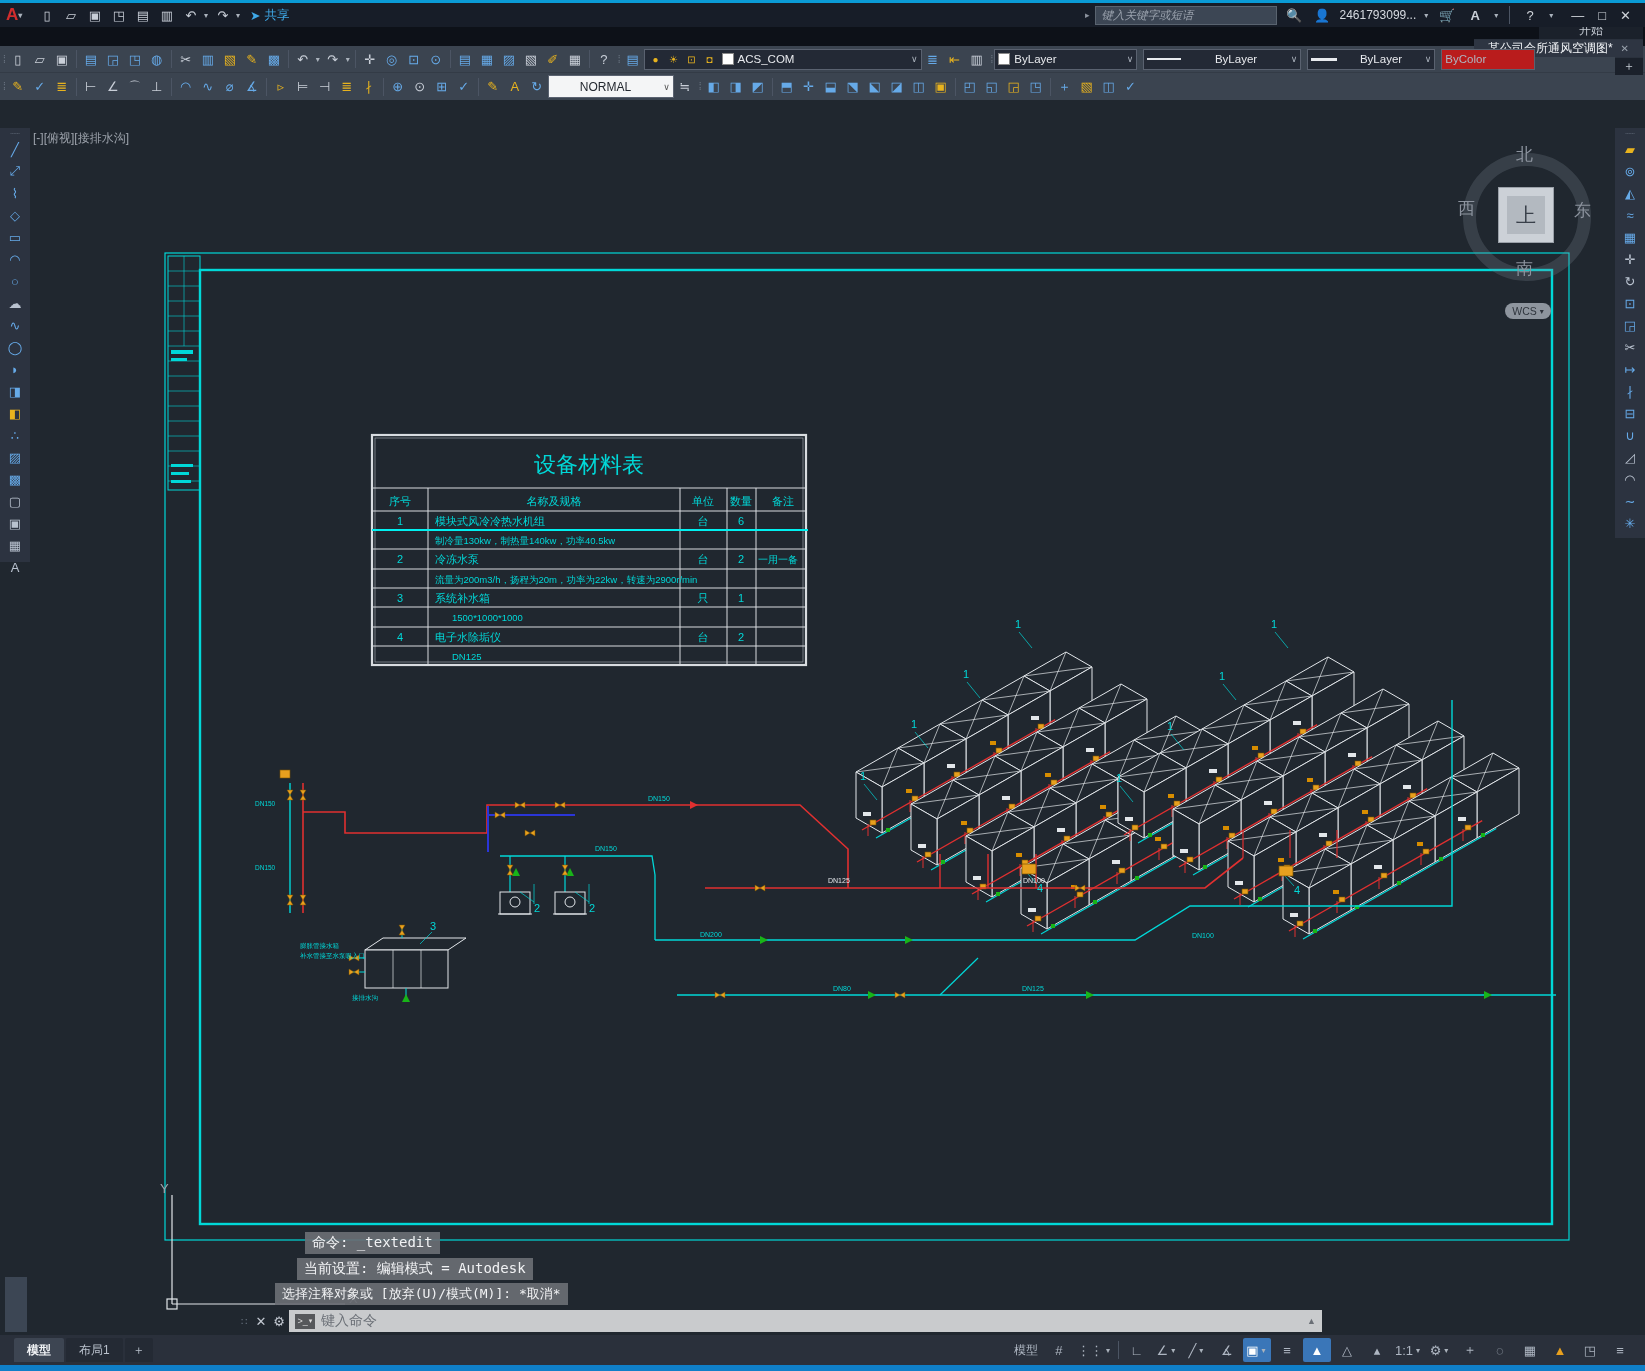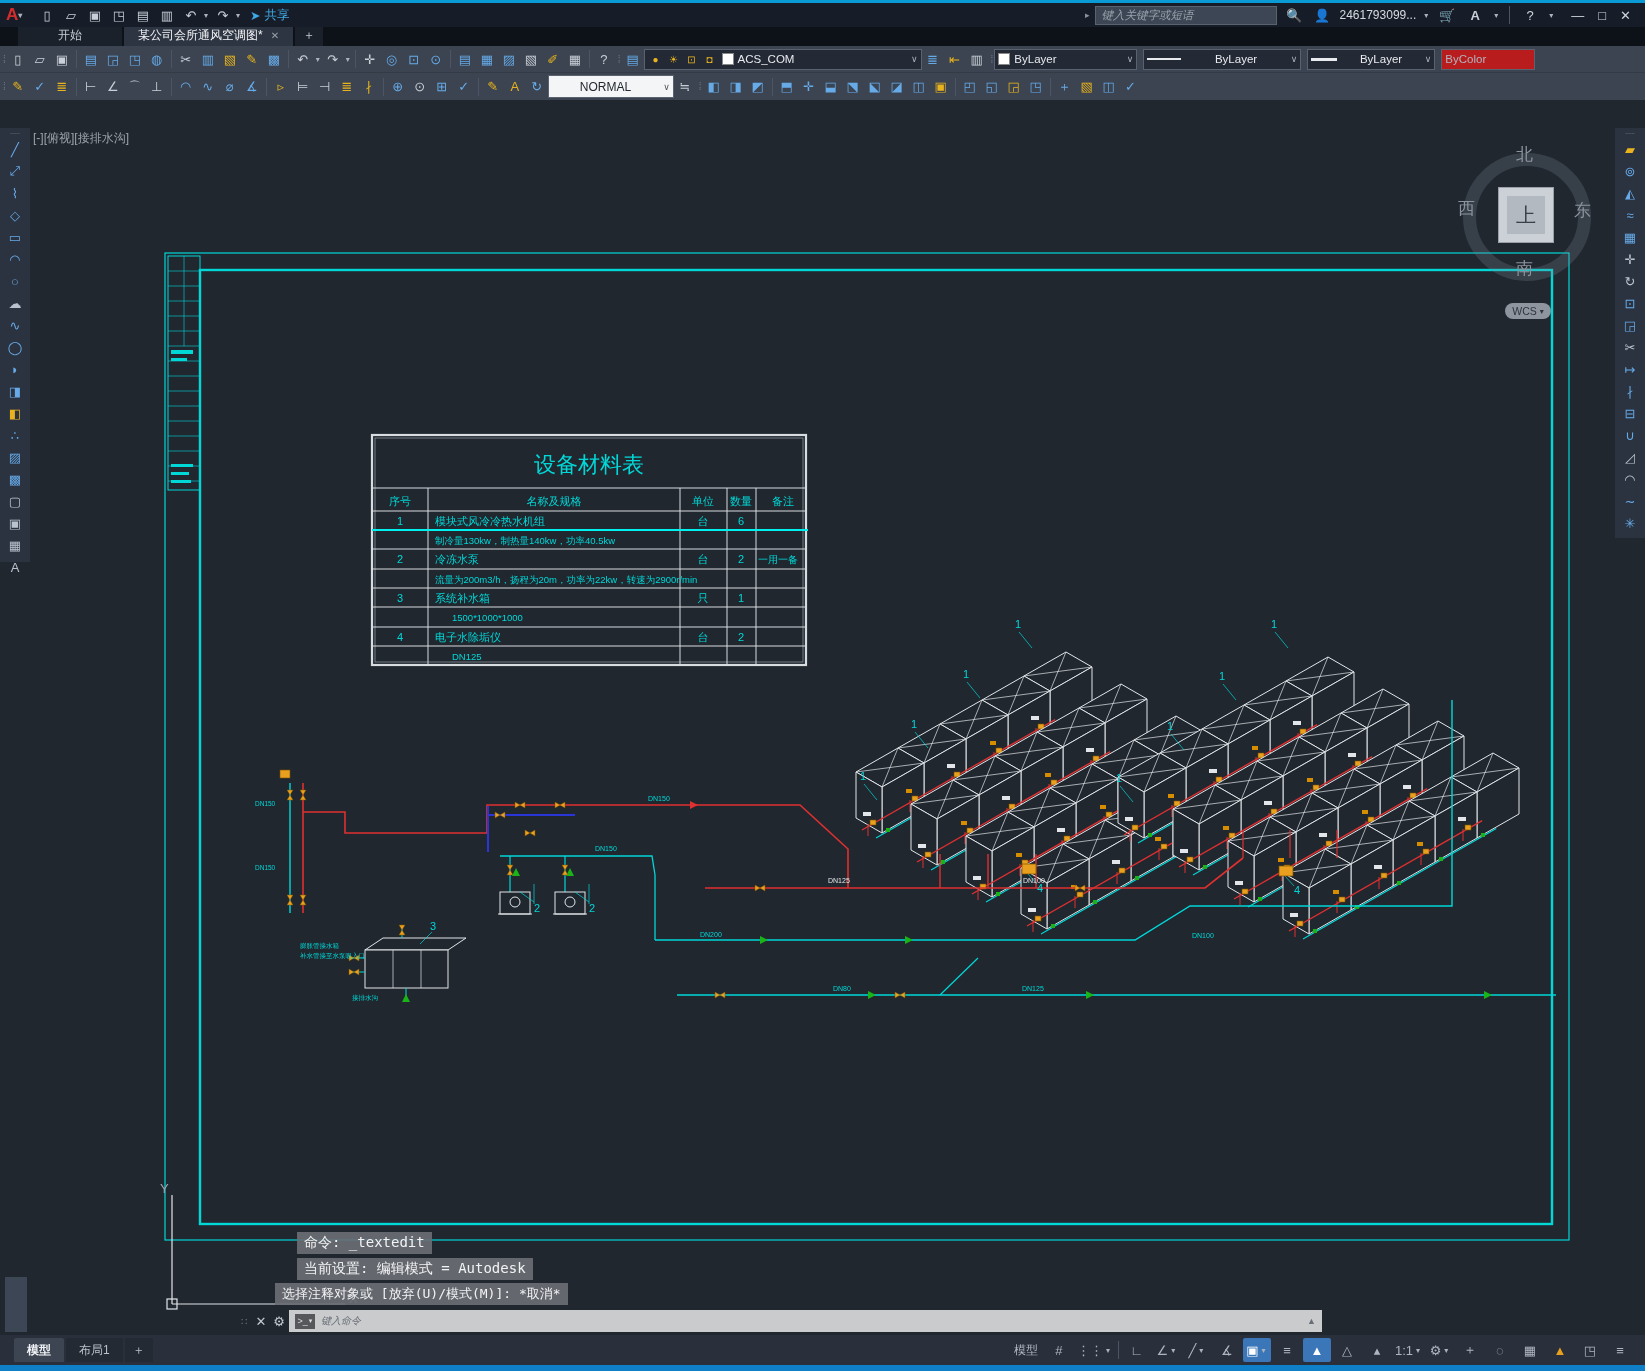--- a/index.html
+++ b/index.html
@@ -3,21 +3,21 @@
 <meta charset="utf-8">
 <style>
   html,body{margin:0;padding:0;background:#20272f;width:1645px;height:1371px;overflow:hidden;
     font-family:"Liberation Sans",sans-serif;-webkit-font-smoothing:antialiased;}
   .abs{position:absolute;}
   #stage{position:relative;width:1645px;height:1371px;}
   
   #topline{left:0;top:0;width:1645px;height:3px;background:#0a9bd6;z-index:6;}
   #titlebar{left:0;top:3px;width:1645px;height:24px;background:#171d28;z-index:6;display:flex;align-items:center;color:#d6dae0;font-size:12.5px;}
   #menubar{left:0;top:27px;width:1645px;height:21px;background:#262c38;z-index:6;display:flex;align-items:center;color:#d8dce2;font-size:12.5px;}
-  #tabsrow{left:0;top:48px;width:1645px;height:25px;background:#0d1118;z-index:6;display:flex;align-items:flex-end;color:#c6ccd4;font-size:12px;}
+  #tabsrow{left:0;top:48px;width:1645px;height:25px;background:#0d1118;z-index:6;display:flex;align-items:flex-end;color:#c6ccd4;font-size:12px;flex-direction:column;}
   #tb1{left:0;top:73px;width:1645px;height:26px;background:#3b4450;z-index:6;display:flex;align-items:center;}
   #tb2{left:0;top:99px;width:1645px;height:27px;background:#3b4450;z-index:6;display:flex;align-items:center;border-top:1px solid #333b46;}
   .logo{width:26px;height:20px;margin:0 4px 0 6px;color:#d22d2d;font-weight:bold;font-size:17px;display:flex;align-items:center;}
   .qat{display:flex;align-items:center;gap:2px;}
   .ic{width:22px;height:20px;display:inline-flex;align-items:center;justify-content:center;color:#c9cfd8;font-size:13px;border-radius:2px;flex:0 0 auto;}
   .ic.b{color:#66aae8;} .ic.y{color:#e8b31e;}
   .ic.sm{width:16px;font-size:10px;}
   .caret{color:#aab2bc;font-size:8px;width:8px;display:inline-flex;justify-content:center;}
   .sep{width:1px;height:18px;background:#4c5564;margin:0 3px;flex:0 0 auto;}
   .gripv{color:#6b7583;font-size:10px;letter-spacing:-2px;margin:0 3px;flex:0 0 auto;}
@@ -51,21 +51,21 @@
   #wcs{left:1505px;top:303px;width:46px;height:16px;background:#8e959e;border-radius:8px;z-index:3;display:flex;align-items:center;justify-content:center;gap:3px;color:#2f353d;font-size:10.5px;}
   
   #dwgtitle{left:700px;top:1092px;width:336px;z-index:3;text-align:center;color:#e411e4;font-size:19px;letter-spacing:1px;}
   #dwgtitle .u1{margin-top:6px;height:3px;background:#e411e4;}
   #dwgtitle .u2{margin-top:3px;height:1px;background:#e411e4;}
   
   .cmdchip{position:absolute;background:rgba(106,110,116,0.92);color:#f2f3f5;font-family:"DejaVu Sans Mono",monospace;font-size:14px;padding:2px 7px;z-index:3;white-space:nowrap;}
   #cmdrow{left:238px;top:1308px;width:1084px;height:26px;z-index:3;display:flex;align-items:center;gap:4px;}
   #cmdfield{flex:1;height:22px;background:#c9cbcd;display:flex;align-items:center;gap:6px;padding:0 6px;color:#6a6f76;}
   #cmdfield .prompticon{width:20px;height:15px;background:#56585b;color:#ddd;font-size:9px;display:flex;align-items:center;justify-content:center;gap:1px;}
-  #cmdfield .ph{font-style:italic;font-size:10px;}
+  #cmdfield .ph{font-size:14px;}
   #cmdfield .uparrow{margin-left:auto;color:#6a6f76;font-size:9px;}
   .cmdicons{color:#c3c9d2;font-size:13px;display:flex;gap:7px;align-items:center;}
   #edgeblock{left:5px;top:1277px;width:22px;height:55px;background:#3c4654;z-index:2;}
   
   #statusbar{left:0;top:1335px;width:1645px;height:30px;background:#2a303b;z-index:6;display:flex;align-items:center;color:#b9c1cc;font-size:12px;}
   .laytab{height:24px;display:flex;align-items:center;padding:0 13px;margin-right:2px;background:#242a34;border-radius:2px 2px 0 0;}
   .laytab.active{background:#3d4552;color:#f0f2f5;font-weight:bold;}
   .stic{min-width:24px;height:24px;display:inline-flex;align-items:center;justify-content:center;color:#aeb6c2;font-size:13px;border-radius:2px;margin:0 1px;padding:0 2px;gap:1px;flex:0 0 auto;}
   .stic.hl{background:#3a76b8;color:#fff;}
   .stic.warn{color:#e8a01e;}
@@ -1130,21 +1130,21 @@
           <span>上</span>
         </div>
       </div>
   </div>
   <div id="wcs" class="abs">
     <span>WCS</span>
       <span style="font-size:8px;">▾</span>
   </div>
 
 
-  <div class="cmdchip" style="left:297px;top:1232px;">命令: _textedit</div>
+  <div class="cmdchip" style="left:305px;top:1232px;">命令: _textedit</div>
   <div class="cmdchip" style="left:297px;top:1258px;">当前设置: 编辑模式 = Autodesk</div>
   <div class="cmdchip" style="left:275px;top:1283px;font-size:13px;">选择注释对象或 [放弃(U)/模式(M)]: *取消*</div>
 
   <div id="cmdrow" class="abs">
     <div class="cmdicons">
       <span class="gripv">∷</span>
       <span>✕</span>
       <span>⚙</span>
     </div>
     <div id="cmdfield">

